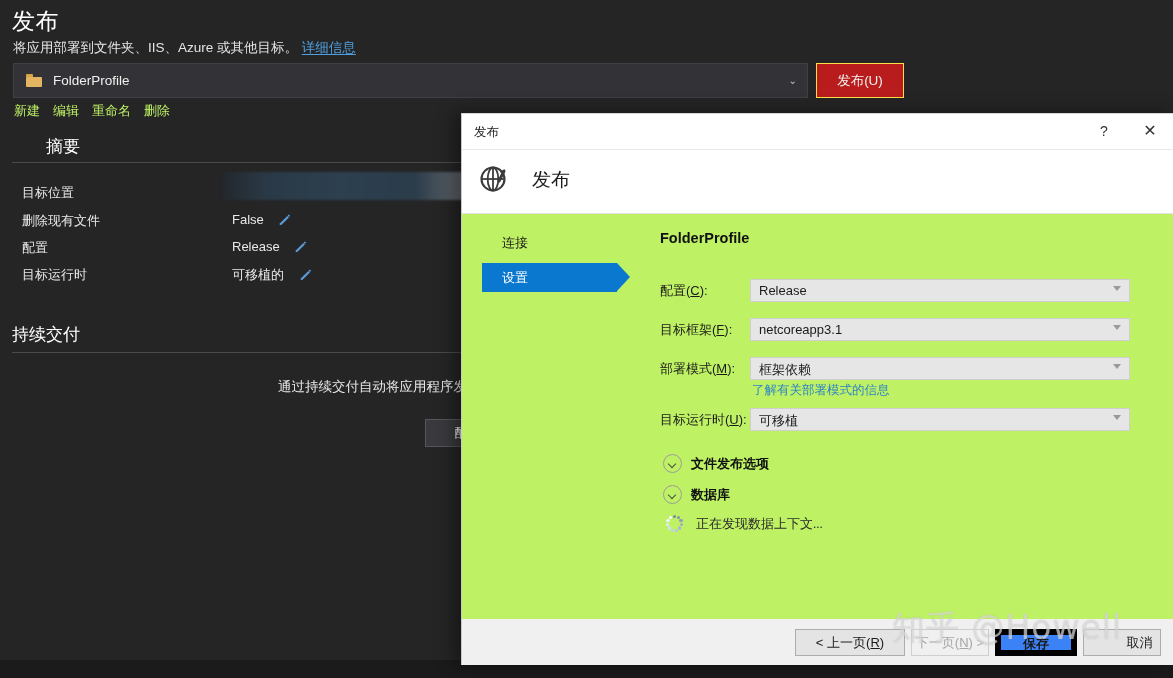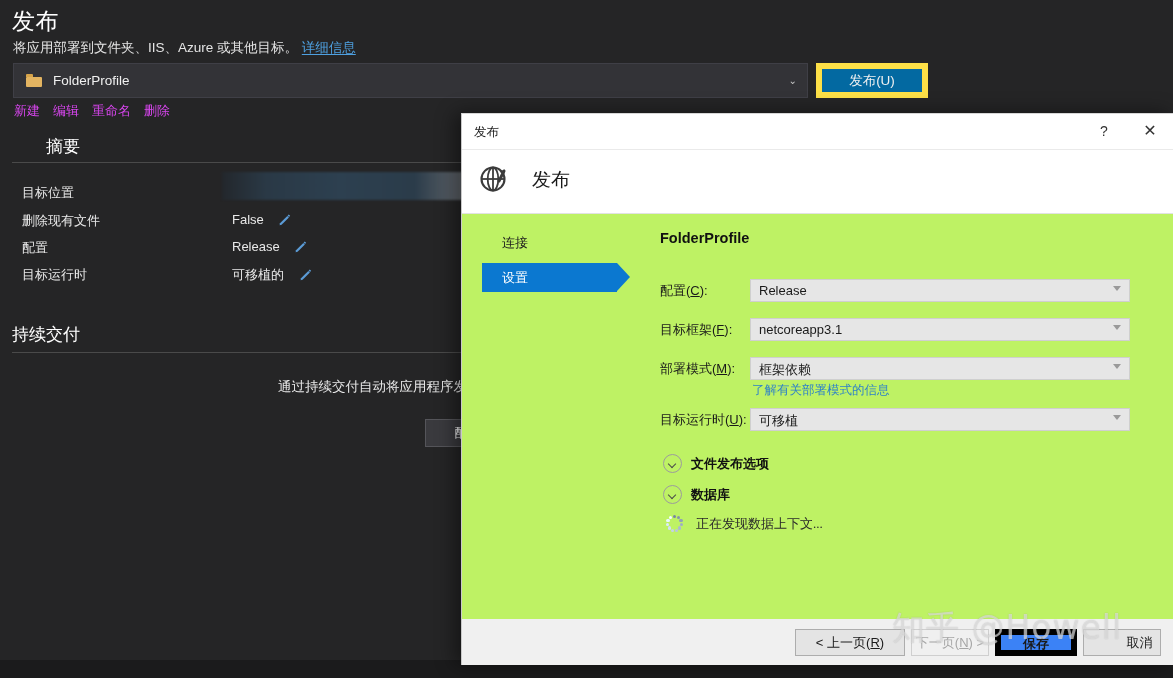--- a/index.html
+++ b/index.html
@@ -100,40 +100,40 @@
     position: absolute;
     right: 10px; top: 50%;
     transform: translateY(-50%);
     color: #c8c8c8;
     font-size: 10px;
     line-height: 1;
   }
   #publish-button {
     position: absolute;
     left: 803px; top: 0;
-    width: 112px; height: 35px;
-    background: #0369a1;
-    border: 6px solid #fde047;
+    width: 88px; height: 35px;
+    background: #b91c1c;
+    border: 1px solid #fde047;
     box-sizing: border-box;
     color: #f1f1f1;
     font-size: 13.5px;
     font-family: inherit;
     cursor: pointer;
   }
 
   
   #profile-links {
     position: absolute;
     left: 14px; top: 102px;
     font-size: 13px;
     display: flex;
     gap: 13px;
   }
   #profile-links span {
-    color: #d946ef;
+    color: #bef264;
     cursor: pointer;
     text-align: center;
   }
 
   
   .section-head {
     position: absolute;
     left: 12px;
     font-size: 17px;
     color: #ffffff;

